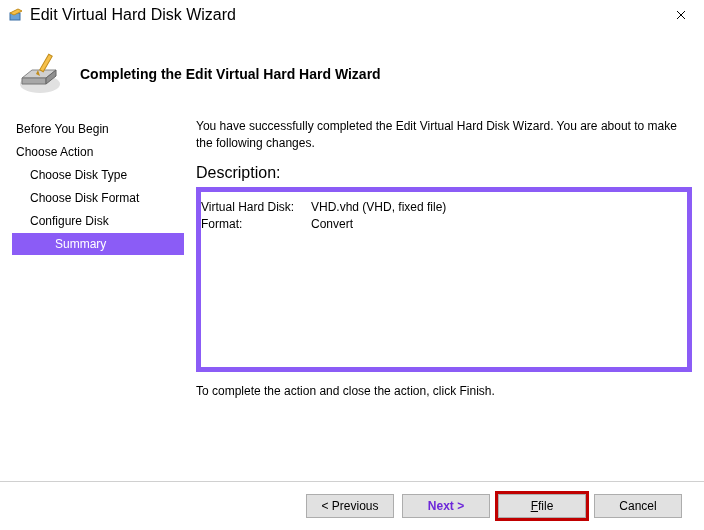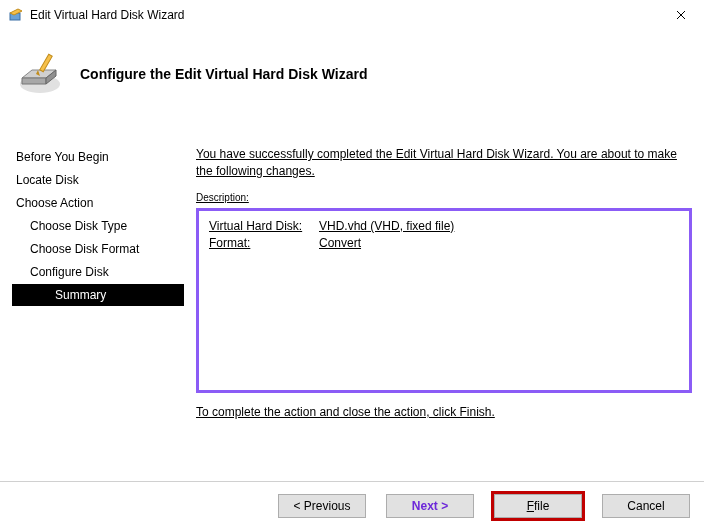--- a/index.html
+++ b/index.html
@@ -1,43 +1,43 @@
 <!DOCTYPE html>
 <html><head>
   <meta charset="utf-8">
   <style>
     * { box-sizing: border-box; margin: 0; padding: 0; }
     body { font-family: "Segoe UI", Tahoma, sans-serif; font-size: 12px; color: #000; background: #fff; width: 704px; height: 530px; overflow: hidden; }
 
     .titlebar { height: 30px; display: flex; align-items: center; padding: 0 0 0 8px; background: #fff; }
     .titlebar-icon { width: 16px; height: 16px; margin-right: 6px; }
-    .titlebar-text { font-size: 12px; flex: 1; }
+    .titlebar-text { font-size: 16px; flex: 1; }
     .titlebar-close { width: 46px; height: 30px; display: flex; align-items: center; justify-content: center; cursor: pointer; }
 
     .header { display: flex; align-items: center; padding: 20px 20px 20px 16px; }
     .header-icon { width: 48px; height: 48px; margin-right: 16px; flex-shrink: 0; }
     .header-title { font-size: 14px; font-weight: bold; }
 
-    .body { display: flex; padding: 0 12px 0 12px; height: 354px; margin-top: 28px; }
+    .body { display: flex; padding: 0 12px 0 12px; height: 354px; }
 
     .sidebar { width: 172px; flex-shrink: 0; }
     .sidebar-item { padding: 4px 6px 4px 4px; margin-bottom: 1px; cursor: pointer; font-size: 12px; color: #000; }
     .sidebar-subitem { padding-left: 18px; }
-    .sidebar-item.selected { background: #000000; color: #fff; padding-left: 43px; }
+    .sidebar-item.selected { background: #8b5cf6; color: #fff; padding-left: 43px; }
 
-    .content { flex: 1; padding-left: 12px; display: flex; flex-direction: column; text-decoration: underline; }
+    .content { flex: 1; padding-left: 12px; display: flex; flex-direction: column; }
     .intro { font-size: 12px; margin-bottom: 12px; line-height: 1.4; }
-    .desc-label { font-size: 10px; margin-bottom: 5px; }
-    .desc-box { border: 3px solid #8b5cf6; padding: 8px 10px; height: 185px; background: #fff; margin-bottom: 12px; }
+    .desc-label { font-size: 16px; margin-bottom: 5px; }
+    .desc-box { border: 5px solid #8b5cf6; padding: 8px 0; height: 185px; background: #fff; margin-bottom: 12px; }
     .desc-row { display: flex; font-size: 12px; margin-bottom: 3px; }
     .desc-key { width: 110px; flex-shrink: 0; }
     .desc-val { flex: 1; }
     .finish-text { font-size: 12px; }
 
-    .footer { position: absolute; bottom: 0; left: 0; right: 0; border-top: 1px solid #d0d0d0; padding: 12px 14px; display: flex; justify-content: flex-end; gap: 20px; background: #fff; }
+    .footer { position: absolute; bottom: 0; left: 0; right: 0; border-top: 1px solid #d0d0d0; padding: 12px 22px; display: flex; justify-content: flex-end; gap: 8px; background: #fff; }
     .btn { min-width: 88px; height: 24px; font-size: 12px; background: #e1e1e1; border: 1px solid #adadad; cursor: pointer; font-family: inherit; }
     .btn.disabled { color: #6d28d9; cursor: default; font-weight: bold; }
     .btn.highlight { outline: 3px solid #c00000; outline-offset: 0; }
   </style>
 </head>
 <body>
 
 <div class="titlebar">
   <span class="titlebar-icon">
     <svg viewBox="0 0 16 16" width="16" height="16">
@@ -57,27 +57,26 @@
   <span class="header-icon">
     <svg viewBox="0 0 48 48" width="48" height="48">
       <ellipse cx="24" cy="34" rx="20" ry="9" fill="#888" opacity="0.25"></ellipse>
       <path d="M6 28 L30 28 L40 20 L16 20 Z" fill="#d0d0d0" stroke="#888"></path>
       <path d="M6 28 L30 28 L30 34 L6 34 Z" fill="#a8a8a8" stroke="#777"></path>
       <path d="M30 28 L40 20 L40 26 L30 34 Z" fill="#909090" stroke="#666"></path>
       <rect x="28" y="4" width="4" height="18" transform="rotate(30 30 13)" fill="#f6c04a" stroke="#c28d1d"></rect>
       <polygon points="20,24 24,26 22,20" fill="#c28d1d"></polygon>
     </svg>
   </span>
-  <div class="header-title">Configure the Edit Virtual Hard Disk Wizard</div>
+  <div class="header-title">Completing the Edit Virtual Hard Hard Wizard</div>
 </div>
 
 <div class="body">
   <div class="sidebar" id="sidebar">
       <div class="sidebar-item">Before You Begin</div>
-      <div class="sidebar-item">Locate Disk</div>
       <div class="sidebar-item">Choose Action</div>
       <div class="sidebar-item sidebar-subitem">Choose Disk Type</div>
       <div class="sidebar-item sidebar-subitem">Choose Disk Format</div>
       <div class="sidebar-item sidebar-subitem">Configure Disk</div>
       <div class="sidebar-item selected">Summary</div>
     </div>
 
   <div class="content">
     <div class="intro">You have successfully completed the Edit Virtual Hard Disk Wizard. You are about to make the following changes.</div>
     <div class="desc-label">Description:</div>

